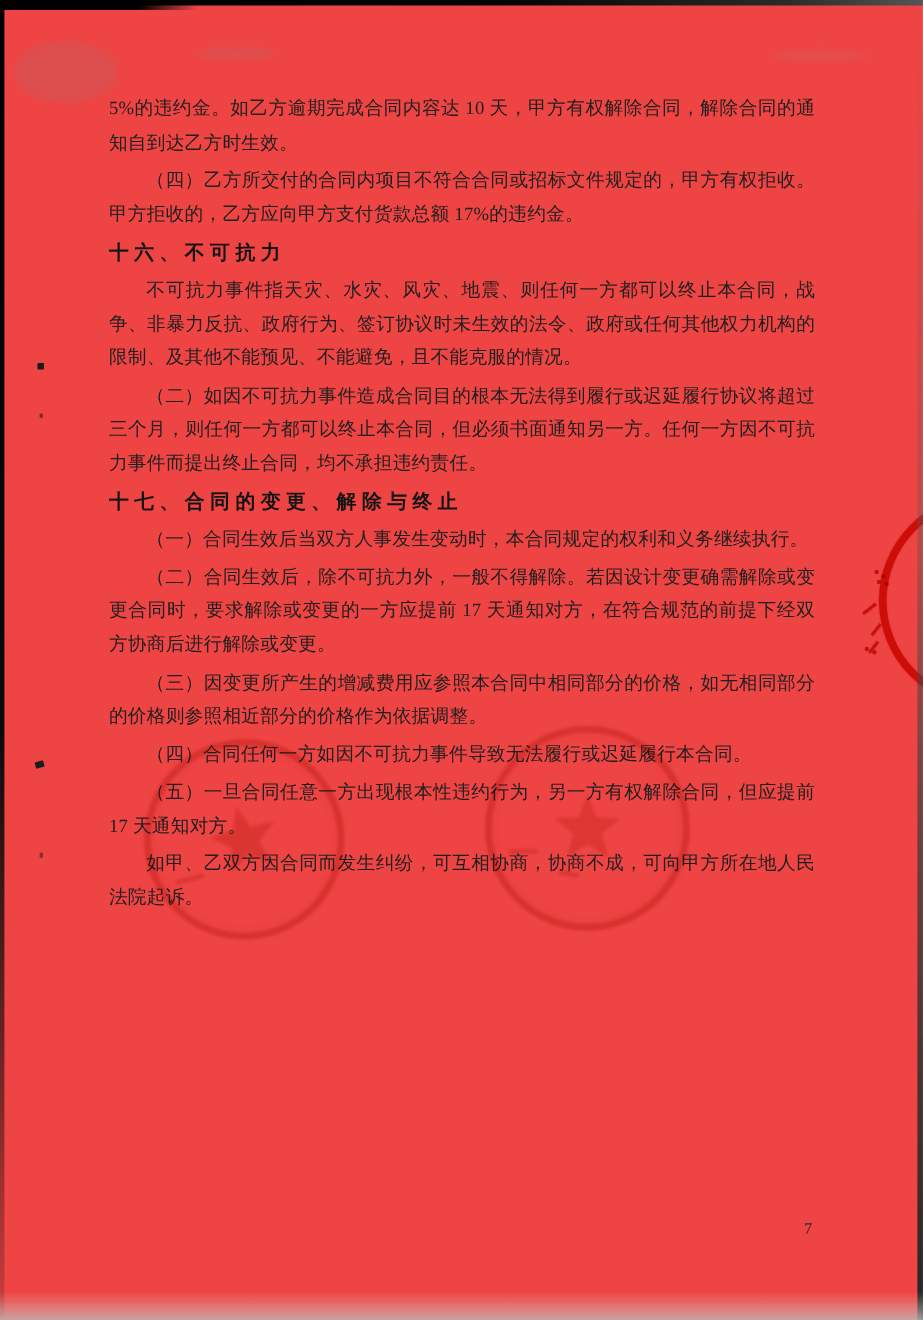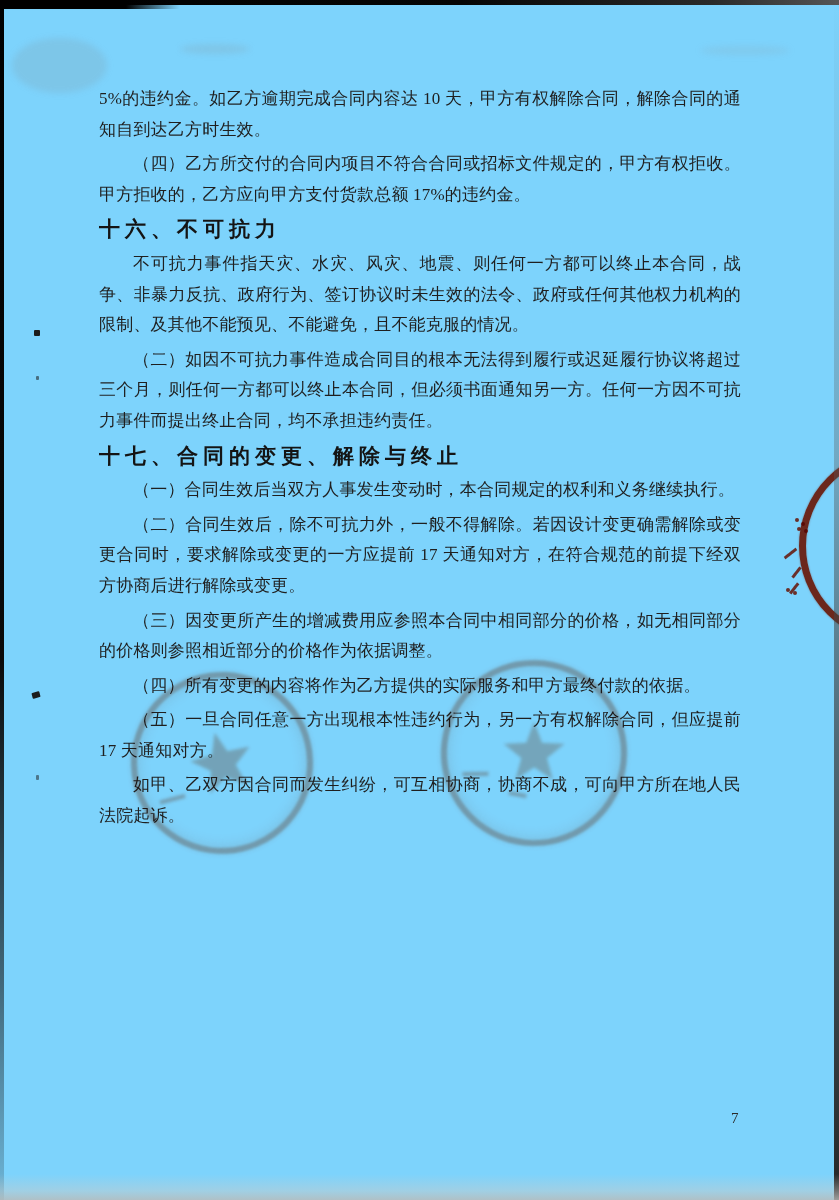--- a/index.html
+++ b/index.html
@@ -1,21 +1,21 @@
 <!DOCTYPE html>
 <html><head>
 <meta charset="utf-8">
 <style>
   html,body{margin:0;padding:0;}
   body{
     width:839px;height:1200px;position:relative;overflow:hidden;
     background:#fcfcfb;
     font-family:"Liberation Serif","DejaVu Serif",serif;
   }
-  .page{position:absolute;inset:0;background:#7dd3fc;}
+  .page{position:absolute;inset:0;background:#ef4444;}
 
   
   .edge-top{position:absolute;top:0;left:0;width:839px;height:5px;
     background:linear-gradient(to right,#000 0%,#050505 55%,#2a2a2a 85%,#555 100%);}
   .edge-top-left{position:absolute;top:0;left:0;width:180px;height:9px;
     background:linear-gradient(to right,#000 70%,rgba(0,0,0,0));}
   .edge-left{position:absolute;top:0;left:0;width:4px;height:1200px;
     background:linear-gradient(to bottom,#000 0%,#0a0a0a 55%,rgba(15,15,15,.55) 82%,rgba(20,20,20,.15) 100%);}
   .edge-right{position:absolute;top:0;right:0;width:5px;height:1200px;
     background:linear-gradient(to bottom,rgba(70,70,70,0) 0%,rgba(90,90,90,.35) 38%,rgba(60,60,60,.7) 62%,#262626 100%);}
@@ -29,21 +29,21 @@
   .speck.k1{left:34px;top:330px;width:6px;height:6px;}
   .speck.k2{left:36px;top:376px;width:3px;height:4px;opacity:.55;}
   .speck.k3{left:32px;top:692px;width:8px;height:6px;transform:rotate(-15deg);}
   .speck.k4{left:36px;top:775px;width:3px;height:5px;opacity:.5;}
 
   
   .content{position:absolute;left:99px;top:84px;width:642px;color:#1f1f1f;}
   .para{font-size:17px;line-height:30.6px;text-align:justify;text-justify:inter-character;
     margin:0 0 4px 0;text-indent:2em;letter-spacing:.2px;}
   .para.noindent{text-indent:0;}
-  .heading{font-size:21px;line-height:30.6px;font-weight:bold;letter-spacing:5px;
+  .heading{font-size:18px;line-height:30.6px;font-weight:bold;letter-spacing:5px;
     margin:2px 0 4px 0;color:#141414;}
   .page-number{position:absolute;left:731px;top:1110px;font-size:15px;color:#2a2a2a;}
 
   
   .seal-faint{position:absolute;border-radius:50%;mix-blend-mode:multiply;
     border:6px solid rgba(198,90,64,.42);filter:blur(1px);
     box-shadow:inset 0 0 14px rgba(198,90,64,.18), 0 0 5px rgba(198,90,64,.15);}
   .seal-faint.a{left:131px;top:672px;width:170px;height:170px;transform:rotate(-8deg);}
   .seal-faint.b{left:441px;top:660px;width:174px;height:174px;transform:rotate(6deg);}
   .seal-star{position:absolute;left:50%;top:50%;transform:translate(-50%,-52%) rotate(-6deg);
@@ -73,21 +73,21 @@
   <div class="content">
     <p class="para noindent">5%的违约金。如乙方逾期完成合同内容达 10 天，甲方有权解除合同，解除合同的通知自到达乙方时生效。</p>
     <p class="para">（四）乙方所交付的合同内项目不符合合同或招标文件规定的，甲方有权拒收。甲方拒收的，乙方应向甲方支付货款总额 17%的违约金。</p>
     <p class="heading">十六、不可抗力</p>
     <p class="para">不可抗力事件指天灾、水灾、风灾、地震、则任何一方都可以终止本合同，战争、非暴力反抗、政府行为、签订协议时未生效的法令、政府或任何其他权力机构的限制、及其他不能预见、不能避免，且不能克服的情况。</p>
     <p class="para">（二）如因不可抗力事件造成合同目的根本无法得到履行或迟延履行协议将超过三个月，则任何一方都可以终止本合同，但必须书面通知另一方。任何一方因不可抗力事件而提出终止合同，均不承担违约责任。</p>
     <p class="heading">十七、合同的变更、解除与终止</p>
     <p class="para">（一）合同生效后当双方人事发生变动时，本合同规定的权利和义务继续执行。</p>
     <p class="para">（二）合同生效后，除不可抗力外，一般不得解除。若因设计变更确需解除或变更合同时，要求解除或变更的一方应提前 17 天通知对方，在符合规范的前提下经双方协商后进行解除或变更。</p>
     <p class="para">（三）因变更所产生的增减费用应参照本合同中相同部分的价格，如无相同部分的价格则参照相近部分的价格作为依据调整。</p>
-    <p class="para">（四）所有变更的内容将作为乙方提供的实际服务和甲方最终付款的依据。</p>
+    <p class="para">（四）合同任何一方如因不可抗力事件导致无法履行或迟延履行本合同。</p>
     <p class="para">（五）一旦合同任意一方出现根本性违约行为，另一方有权解除合同，但应提前 17 天通知对方。</p>
     <p class="para">如甲、乙双方因合同而发生纠纷，可互相协商，协商不成，可向甲方所在地人民法院起诉。</p>
   </div>
 
   <div class="seal-faint a">
     <svg class="seal-star" width="64" height="60" viewBox="0 0 64 60">
       <polygon points="32,0 39.9,21.1 62.4,22.1 44.8,36.2 50.8,57.9 32,45.5 13.2,57.9 19.2,36.2 1.6,22.1 24.1,21.1" fill="rgba(200,100,72,0.5)"></polygon>
     </svg>
     <span class="seal-dash d1"></span>
   </div>

